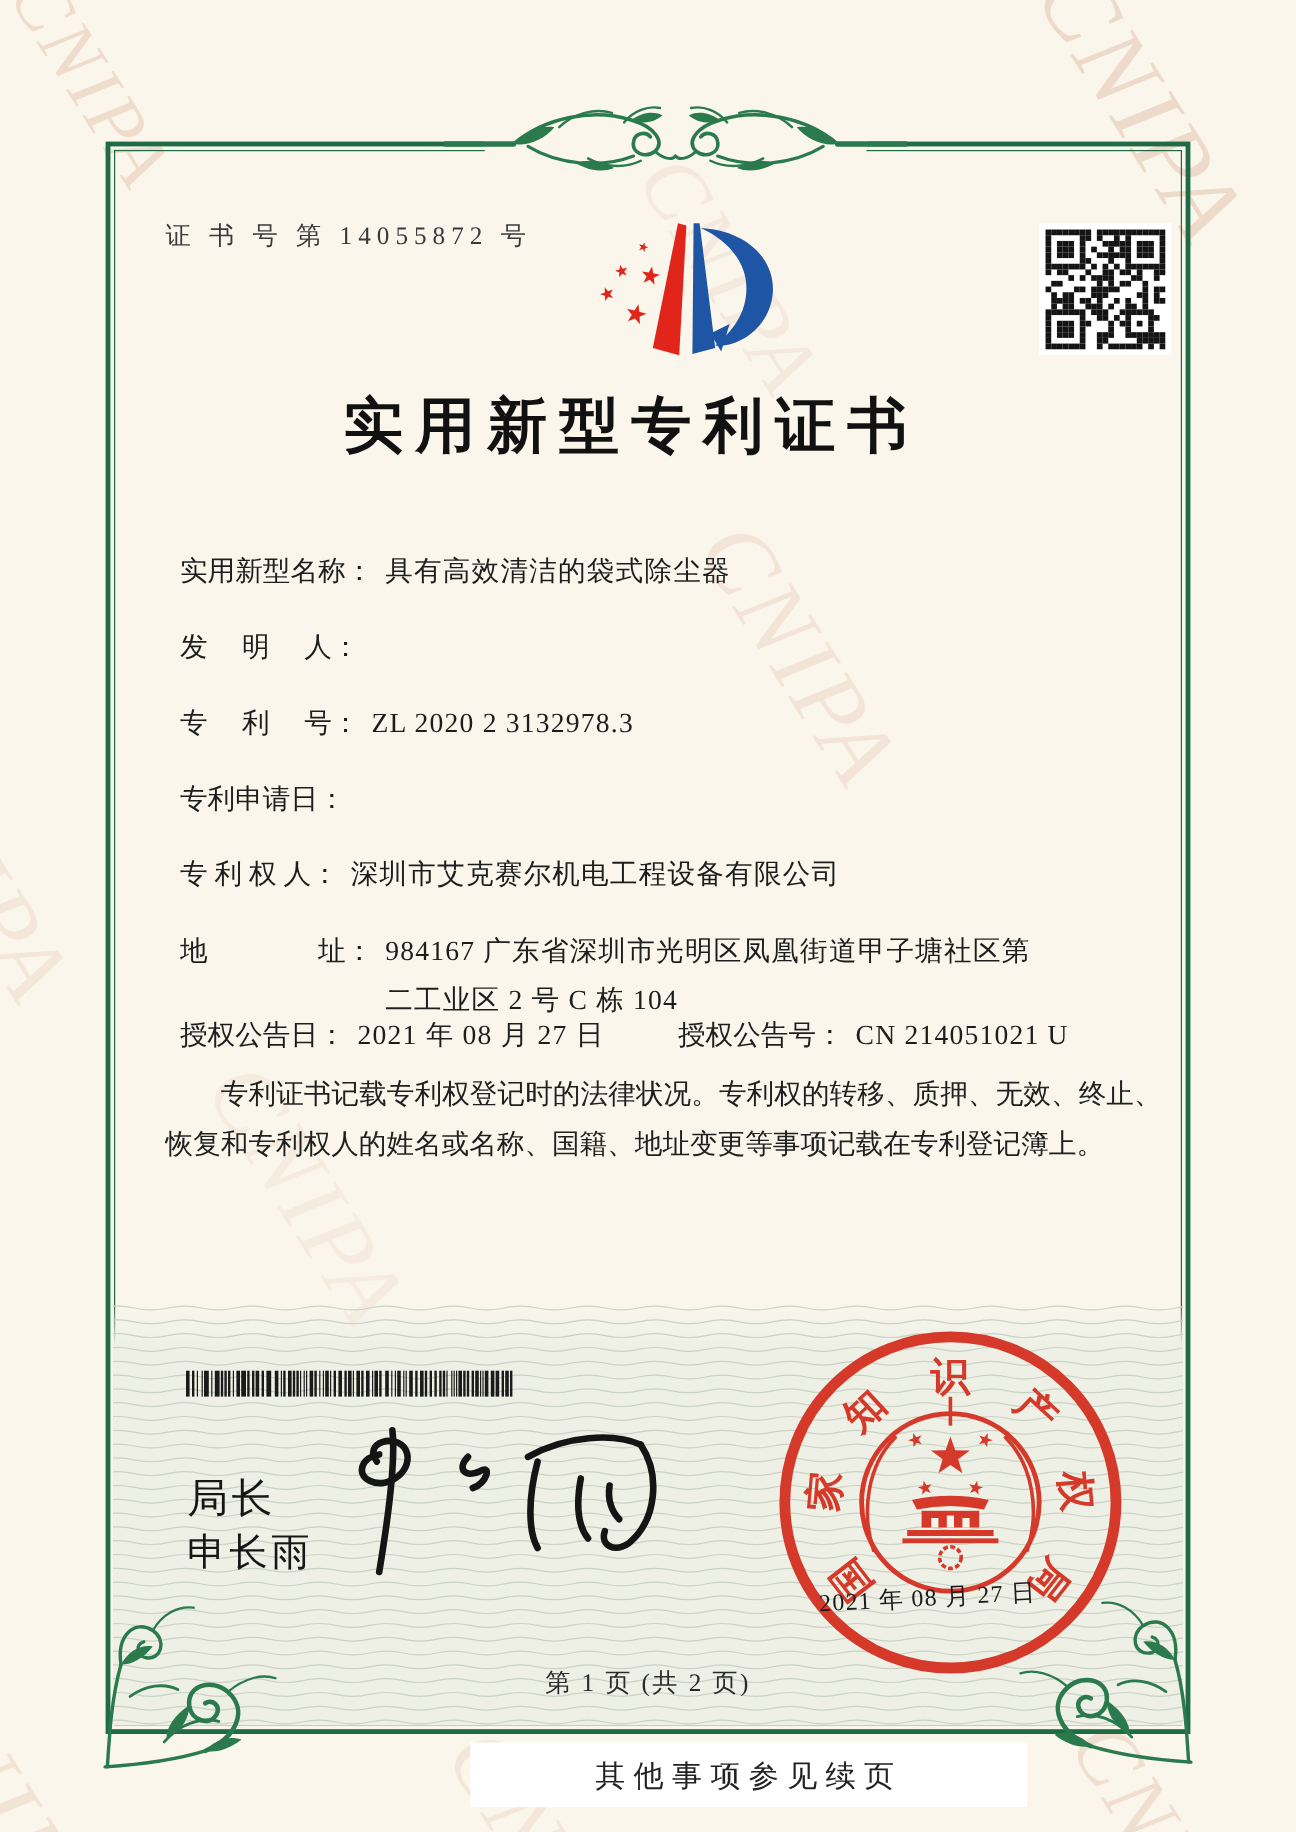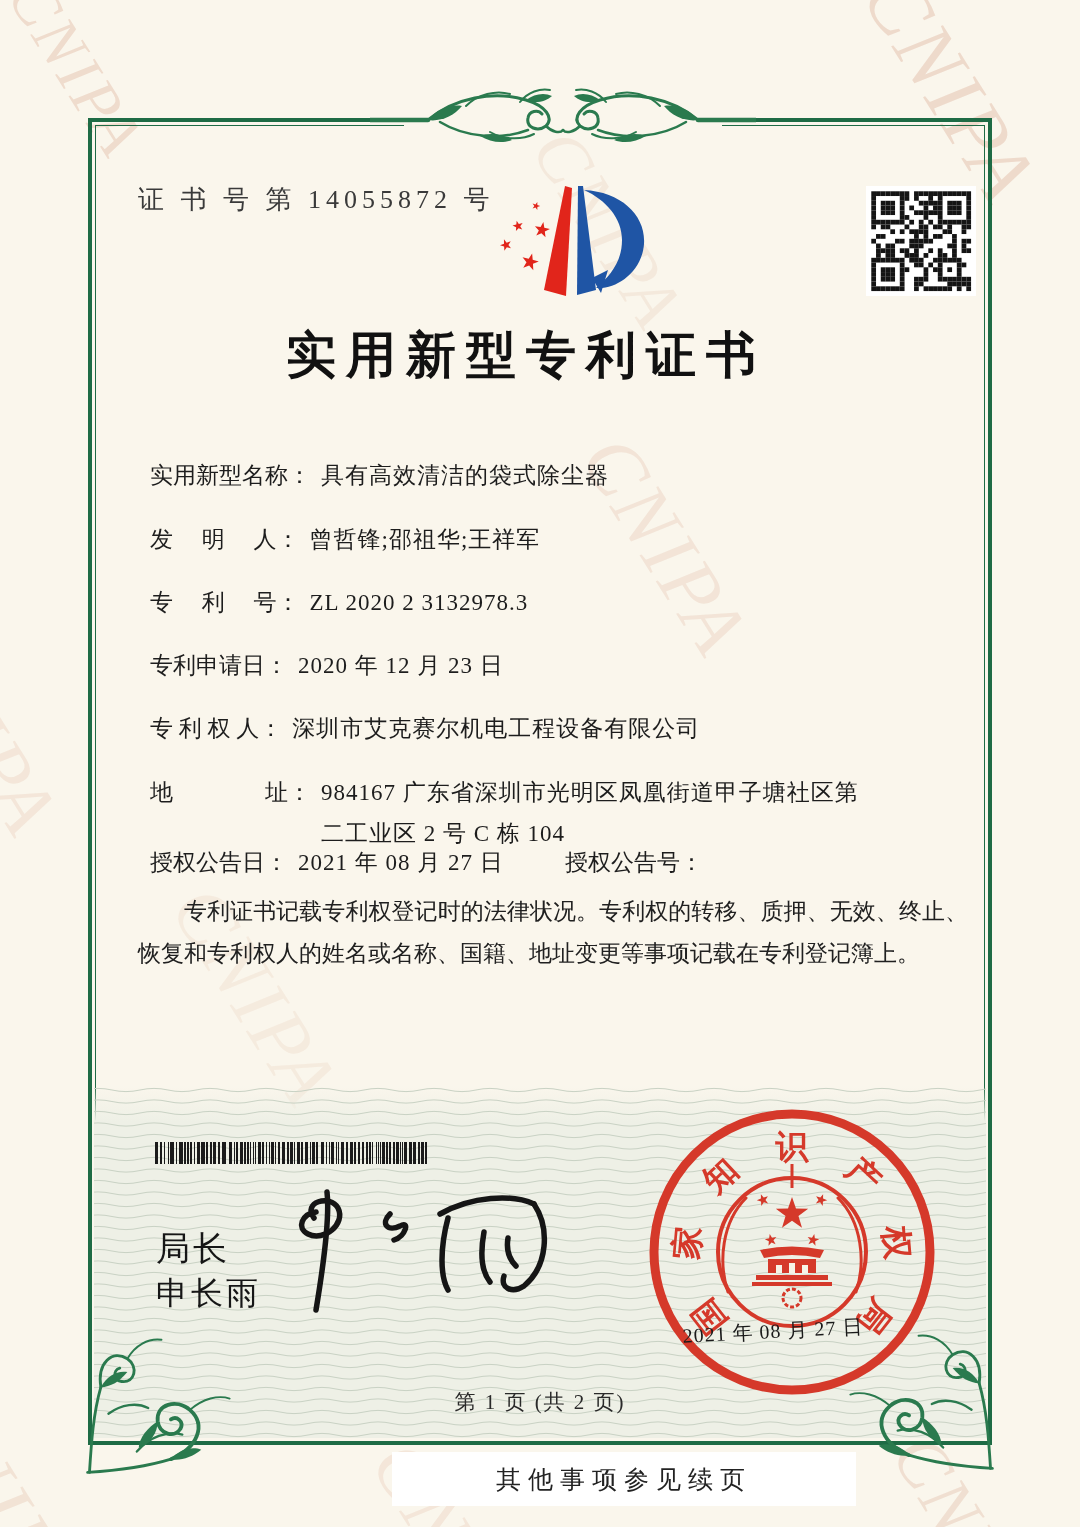--- a/index.html
+++ b/index.html
@@ -21,21 +21,21 @@
   .waves{position:absolute;left:94px;top:1086px;width:892px;height:352px;overflow:hidden;z-index:2;
          background:linear-gradient(180deg, rgba(238,240,230,0) 0%, #eef0e6 10%, #eef0e6 100%);}
   .waves svg{display:block;}
 
   .ornament-top{position:absolute;left:370px;top:76px;width:386px;height:88px;z-index:4;}
   .flourish{position:absolute;width:180px;height:180px;z-index:4;}
   .fl-bl{left:80px;top:1300px;}
   .fl-br{left:820px;top:1296px;transform:scaleX(-1);}
 
   
-  .cert-no{position:absolute;left:138px;top:182px;font-size:26px;color:#3a3a3a;
+  .cert-no{position:absolute;left:138px;top:182px;font-size:21px;color:#3a3a3a;
            letter-spacing:5px;z-index:5;}
   .logo{position:absolute;left:450px;top:178px;width:200px;height:140px;z-index:5;}
   .qr{position:absolute;left:866px;top:186px;width:110px;height:110px;z-index:5;background:#fff;}
   .title{position:absolute;left:74px;top:322px;width:904px;text-align:center;
          font-size:50px;font-weight:700;color:#111;letter-spacing:10px;z-index:5;}
 
   
   .rows{position:absolute;left:150px;top:0;width:830px;z-index:5;font-size:23px;color:#1d1d1d;}
   .frow{position:absolute;left:0;display:flex;align-items:flex-start;line-height:1.8;}
   .flabel{white-space:pre;flex:0 0 auto;}
@@ -453,43 +453,42 @@
 
   <div class="title">实用新型专利证书</div>
 
   <div class="rows">
     <div class="frow" style="top:455px">
       <span class="flabel">实用新型名称：</span>
       <span class="fvalue">具有高效清洁的袋式除尘器</span>
     </div>
     <div class="frow" style="top:519px">
       <span class="flabel">发　 明　 人：</span>
-      <span class="fvalue">曾哲锋;邵祖华;王祥军</span>
     </div>
     <div class="frow" style="top:582px">
       <span class="flabel">专　 利　 号：</span>
       <span class="fvalue">ZL 2020 2 3132978.3</span>
     </div>
     <div class="frow" style="top:645px">
       <span class="flabel">专利申请日：</span>
-      <span class="fvalue">2020 年 12 月 23 日</span>
     </div>
     <div class="frow" style="top:708px">
       <span class="flabel">专 利 权 人：</span>
       <span class="fvalue">深圳市艾克赛尔机电工程设备有限公司</span>
     </div>
     <div class="frow addr" style="top:772px">
       <span class="flabel">地　　　　址：</span>
       <span class="fvalue">984167 广东省深圳市光明区凤凰街道甲子塘社区第二工业区 2 号 C 栋 104</span>
     </div>
     <div class="frow" style="top:842px;width:830px">
       <span class="flabel">授权公告日：</span>
       <span class="fvalue">2021 年 08 月 27 日</span>
       <span class="grant2">
         <span class="flabel">授权公告号：</span>
+        <span class="fvalue">CN 214051021 U</span>
       </span>
     </div>
   </div>
 
   <div class="paras">
     <p>专利证书记载专利权登记时的法律状况。专利权的转移、质押、无效、终止、恢复和专利权人的姓名或名称、国籍、地址变更等事项记载在专利登记簿上。</p>
   </div>
 
   <svg class="barcode" id="barcode-svg" viewBox="0 0 278 22" fill="#1b1b1b">
       <rect x="0" y="0" width="3" height="22"></rect>

